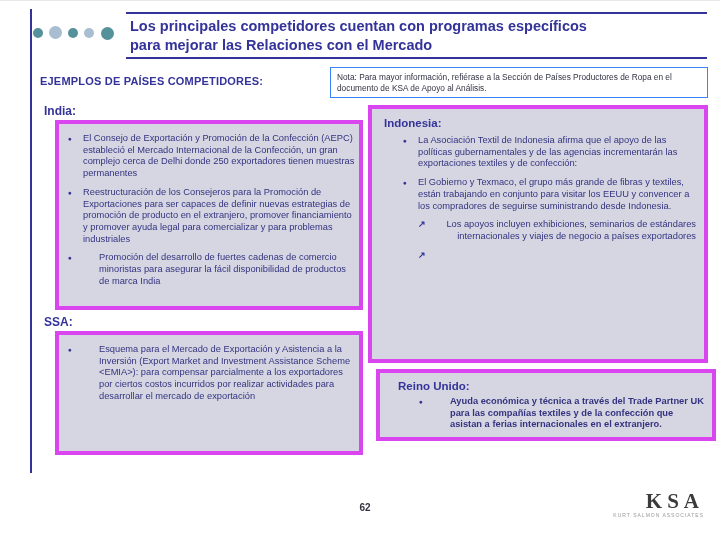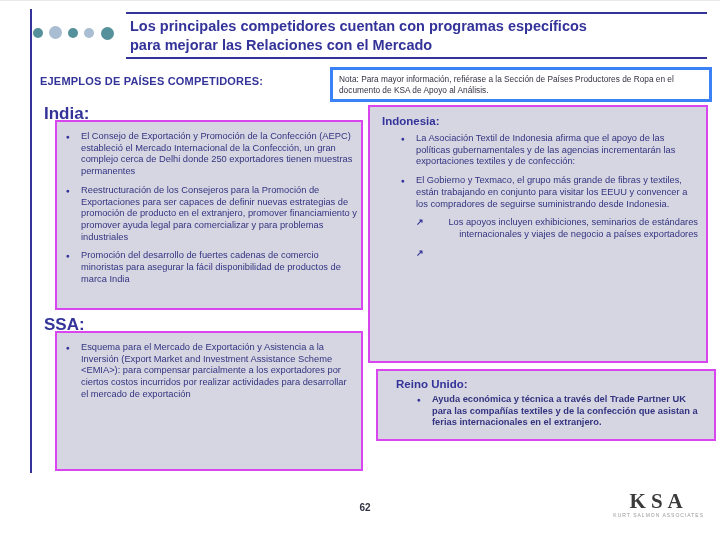--- a/index.html
+++ b/index.html
@@ -30,50 +30,50 @@
     color:#333399; font-size:14.5px; font-weight:bold; line-height:19px;
   }
   .slide-title span { display:block; }
 
   .section-heading {
     position:absolute; left:40px; top:74px;
     color:#333399; font-size:11px; font-weight:bold; letter-spacing:0.2px;
   }
   .note-box {
     position:absolute; left:330px; top:66px; width:364px;
-    border:3px solid #3b82f6; background:#ffffff;
+    border:1px solid #3b82f6; background:#ffffff;
     padding:4px 6px;
     font-size:8.3px; line-height:1.28; color:#333344;
   }
 
   .panel {
     position:absolute;
     background:#D6D6E2;
-    border:2px solid #d946ef;
+    border:4px solid #d946ef;
     box-sizing:border-box;
   }
   .panel-india { left:55px;  top:119px; width:308px; height:190px; padding:9px 4px 6px 6px; }
-  .panel-ssa   { left:55px;  top:330px; width:308px; height:140px; padding:9px 8px 6px 6px; }
+  .panel-ssa   { left:55px;  top:330px; width:308px; height:124px; padding:9px 8px 6px 6px; }
   .panel-indonesia { left:368px; top:104px; width:340px; height:258px; padding:6px 8px 6px 8px; }
   .panel-uk        { left:376px; top:368px; width:340px; height:72px;  padding:5px 8px 5px 8px; }
 
   .country-label-out {
     position:absolute;
-    color:#333399; font-size:17px; font-weight:bold;
+    color:#333399; font-size:12px; font-weight:bold;
   }
   .label-india { left:44px; top:103px; }
   .label-ssa   { left:44px; top:314px; }
   .country-label-in {
     color:#333399; font-size:11.5px; font-weight:bold;
     margin:2px 0 6px 4px;
   }
   .panel-uk .country-label-in { margin-left:10px; margin-bottom:4px; }
 
   .bullet-row { display:flex; margin-bottom:7px; }
-  .bullet-row:last-child { margin-bottom:0; }
+  .bullet-row:last-child { margin-bottom:0;gap:16px; }
   .bullet-mark {
     flex:0 0 15px;
     font-size:6.5px; line-height:12px;
     color:#333399; text-align:left; padding-left:3px;
   }
   .bullet-text {
     flex:1 1 auto;
     font-size:9.3px; line-height:11.7px; color:#333380;
   }
   .panel-indonesia .bullet-row { margin-left:20px; }
@@ -86,21 +86,21 @@
   .sub-text {
     font-size:9.3px; line-height:11.7px; color:#333380;text-align:right;
   }
   .sub-text.narrow { max-width:235px; }
   .panel-uk .bullet-row { margin-left:28px; margin-top:2px;font-weight:bold; }
 
   .page-number {
     position:absolute; left:345px; top:501px; width:40px;
     text-align:center; font-size:10px; font-weight:bold; color:#333344;
   }
-  .ksa-logo { position:absolute; right:16px; top:490px; text-align:center; }
+  .ksa-logo { position:absolute; right:16px; top:490px; text-align:right; }
   .ksa-text {
     font-family:"Liberation Serif", serif;
     font-size:21px; font-weight:bold; letter-spacing:5px;
     color:#3b3b3b; line-height:20px;
   }
   .ksa-tagline {
     font-size:5px; letter-spacing:1px; color:#999999; margin-top:1px;
   }
 </style>
 </head>

